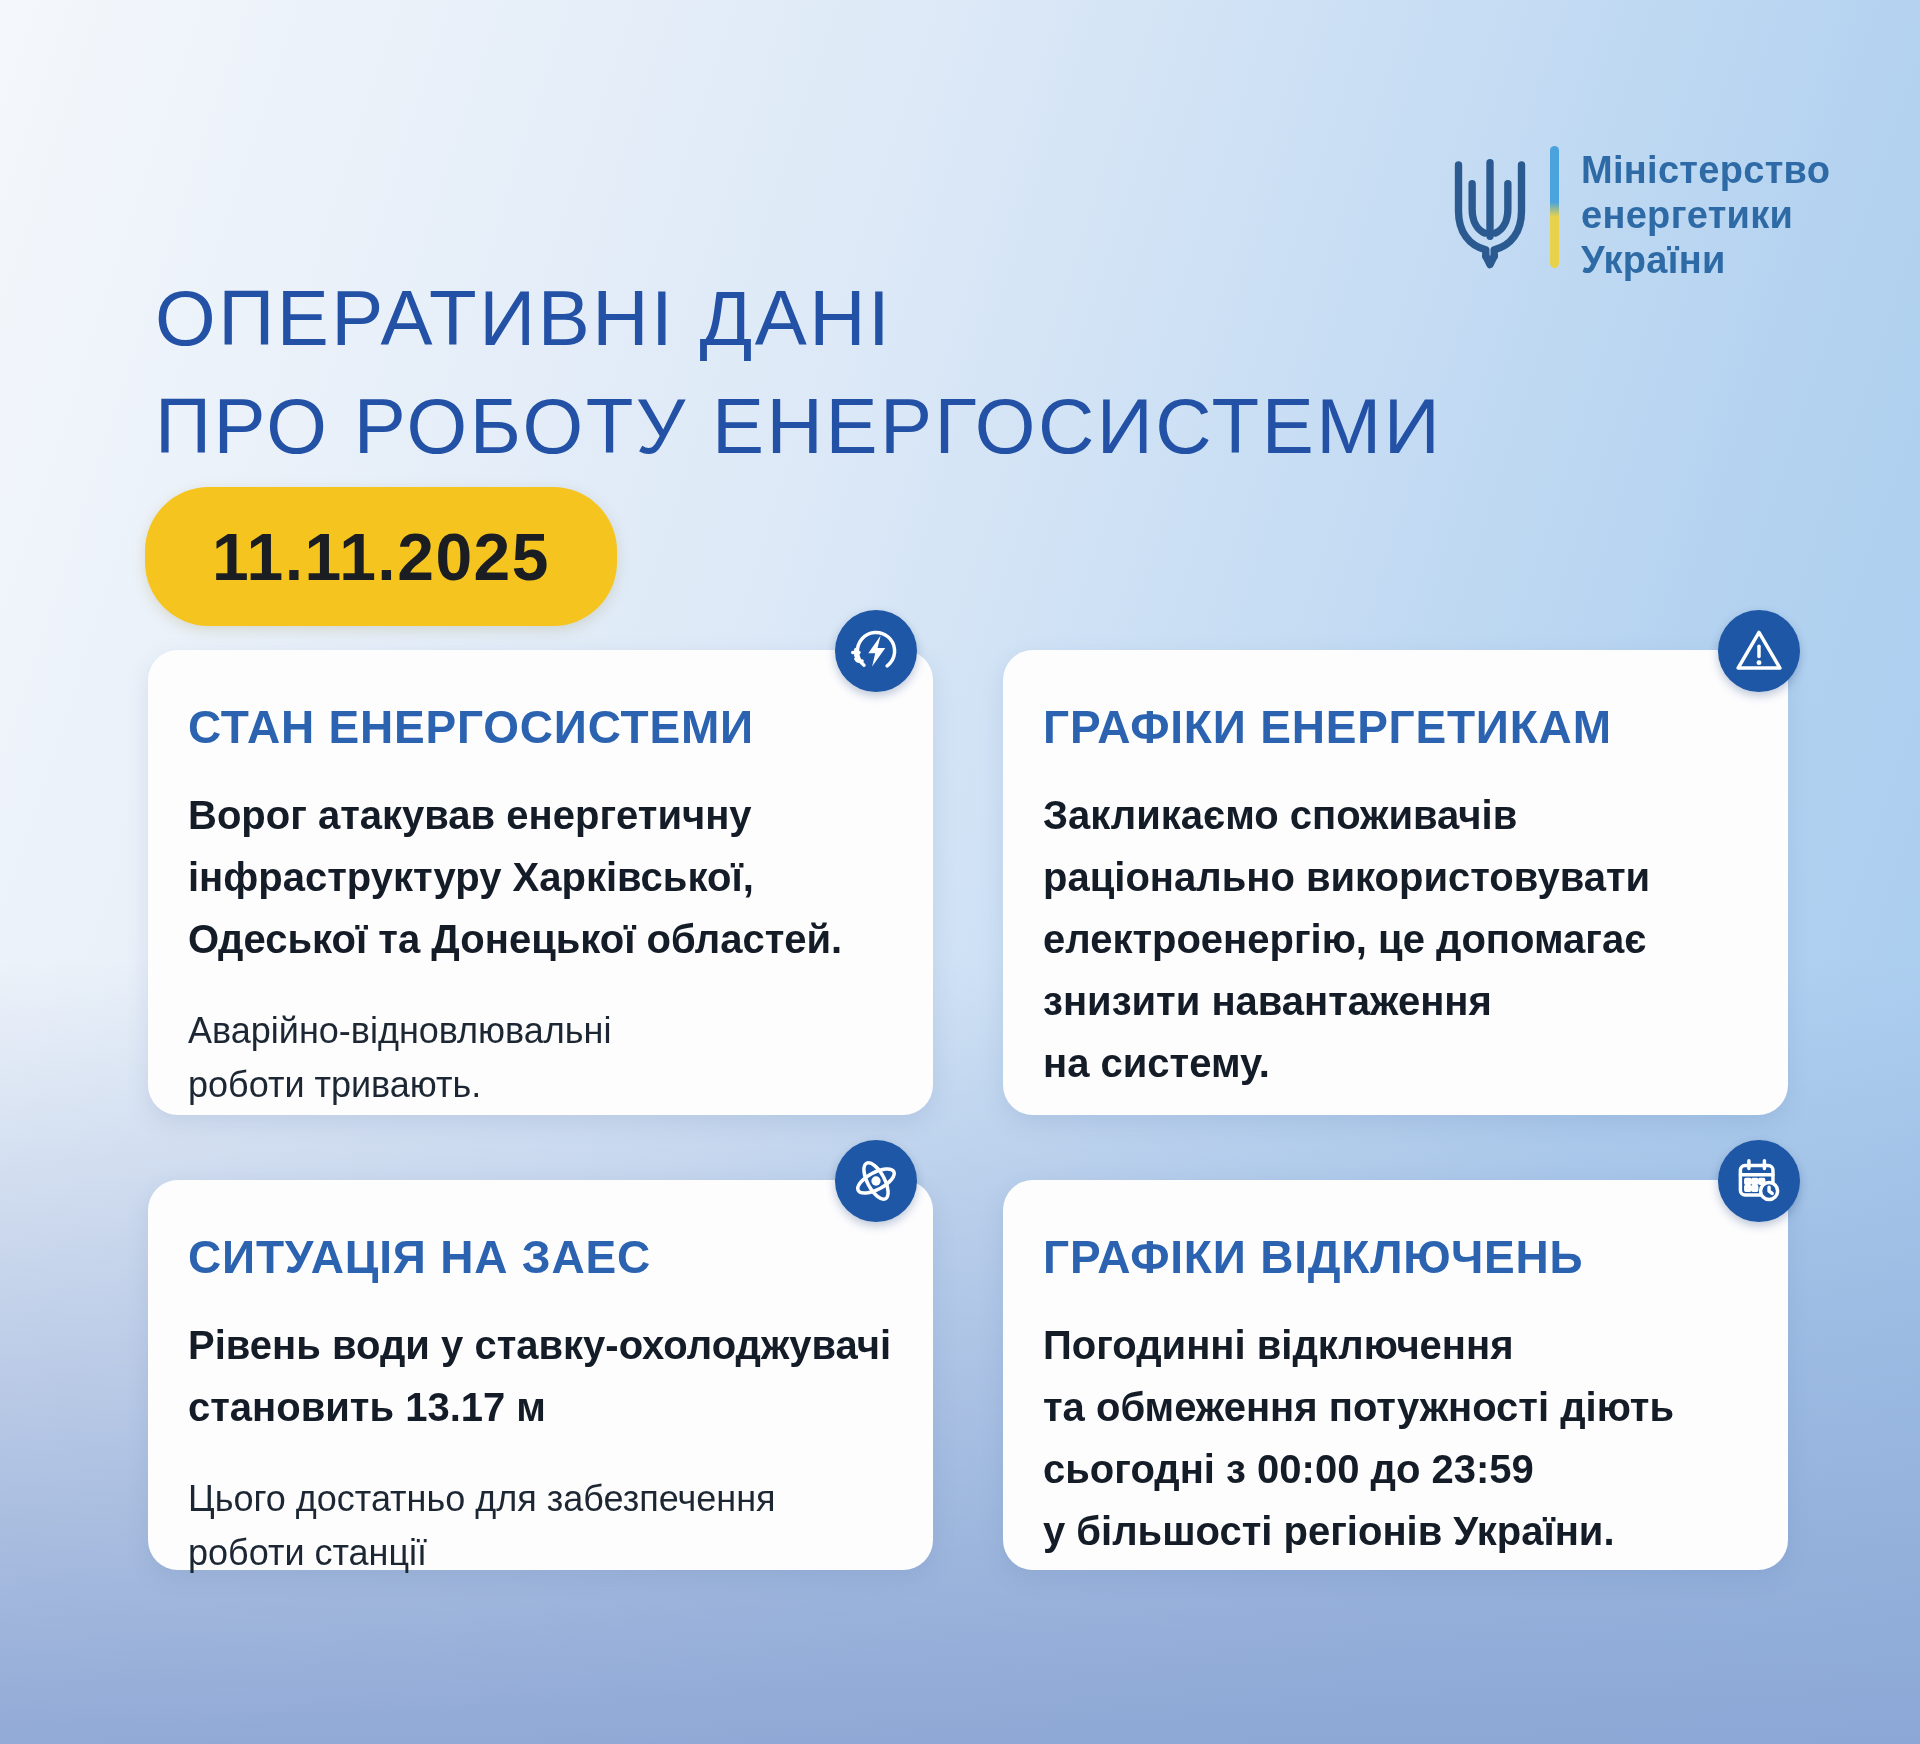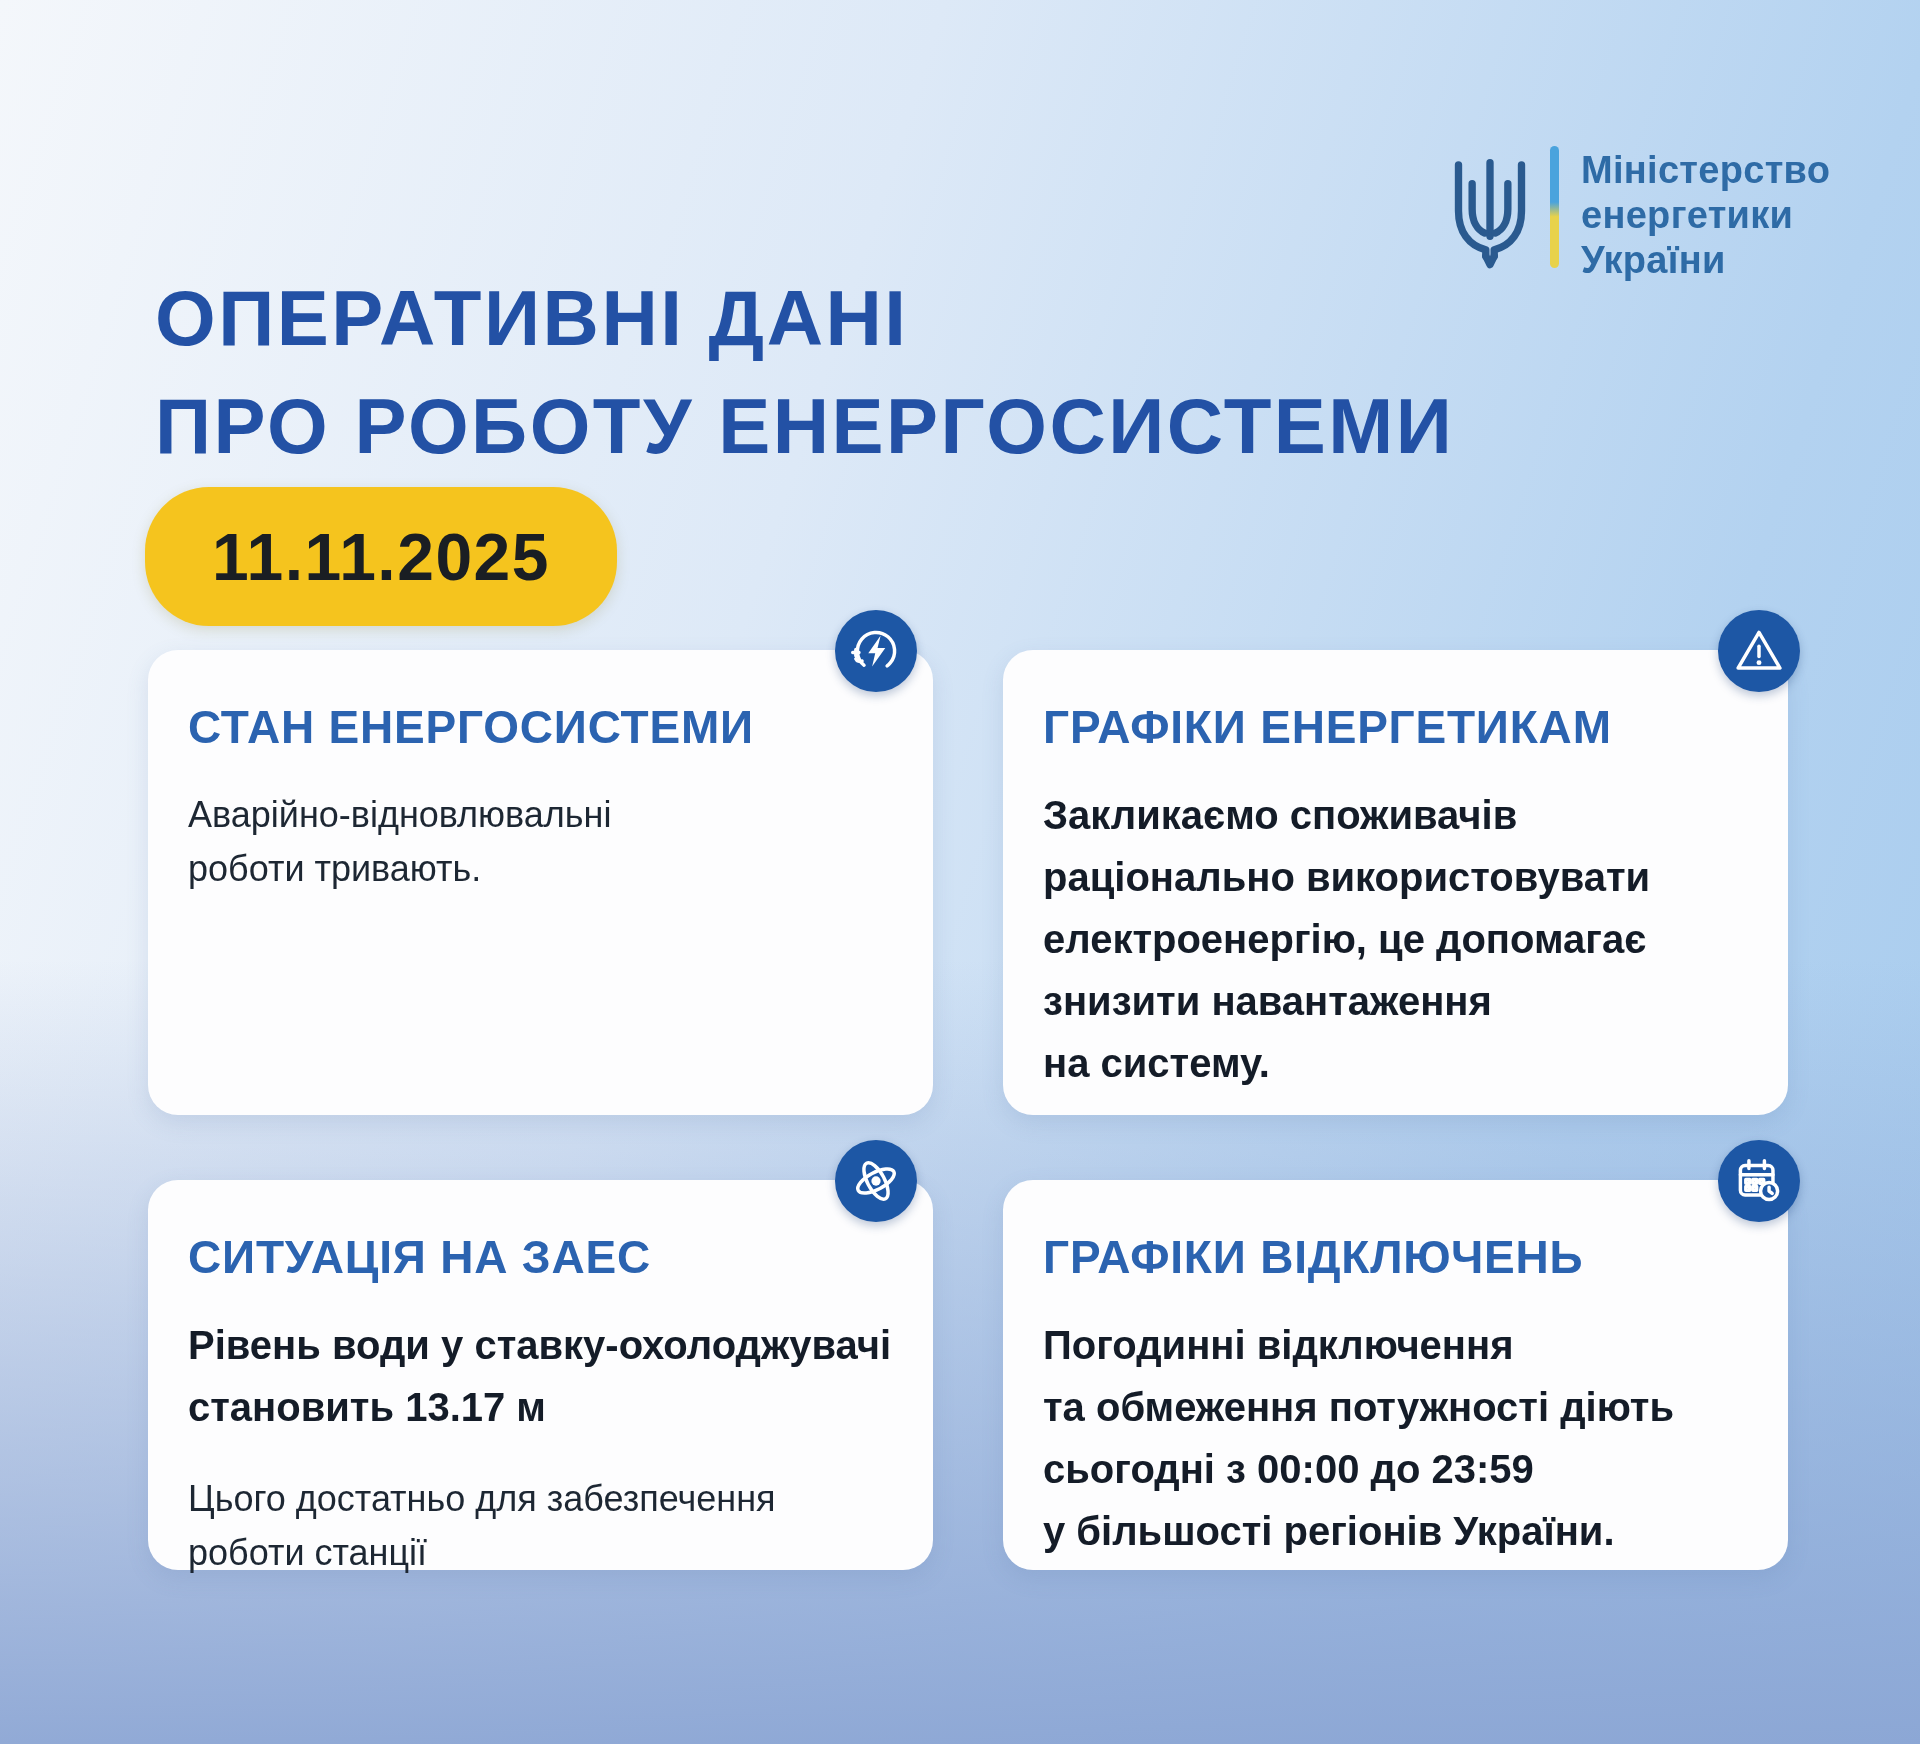--- a/index.html
+++ b/index.html
@@ -23,21 +23,21 @@
     background:linear-gradient(to bottom,#4aa3dd 0 46%,#e8d24b 58% 100%);
   }
   .logo .ministry-name{
     color:#2e6ba6;font-size:38px;line-height:45px;font-weight:600;
     white-space:pre-line;letter-spacing:.3px;margin-top:2px;
   }
 
   
   .page-title{
     position:absolute;left:155px;top:212px;
-    color:#2351a5;font-size:78px;font-weight:700;line-height:108px;
+    color:#2351a5;font-size:78px;font-weight:400;line-height:108px;
     letter-spacing:2.5px;white-space:pre-line;
   }
 
   
   .date-badge{
     position:absolute;left:145px;top:487px;width:472px;height:139px;
     background:#f5c41e;border-radius:64px;
     display:flex;align-items:center;justify-content:center;
     color:#1a1e23;font-size:66px;font-weight:800;letter-spacing:1.5px;
     box-shadow:0 4px 14px rgba(120,110,20,.18);
@@ -110,20 +110,23 @@
 
     <section class="card col-left">
       <div class="icon-circle">
         <svg viewBox="0 0 80 80">
           <circle cx="40" cy="40" r="24" stroke-dasharray="118 33" transform="rotate(130 40 40)"></circle>
           <path class="filled" d="M46,20 L30,43 H39 L35,60 L52,36 H42 Z"></path>
           <path d="M14,38 v8 M10,42 h8 M14,50 a6,6 0 0 0 8,3"></path>
         </svg>
       </div>
       <h2 class="card-title">СТАН ЕНЕРГОСИСТЕМИ</h2>
+      <p class="card-text">Ворог атакував енергетичну
+інфраструктуру Харківської,
+Одеської та Донецької областей.</p>
       <p class="card-note">Аварійно-відновлювальні
 роботи тривають.</p>
     </section>
 
     <section class="card col-right">
       <div class="icon-circle">
         <svg viewBox="0 0 80 80">
           <path d="M40,16 L67,62 H13 Z"></path>
           <path d="M40,34 V47"></path>
           <circle class="filled" cx="40" cy="55" r="3.2"></circle>

